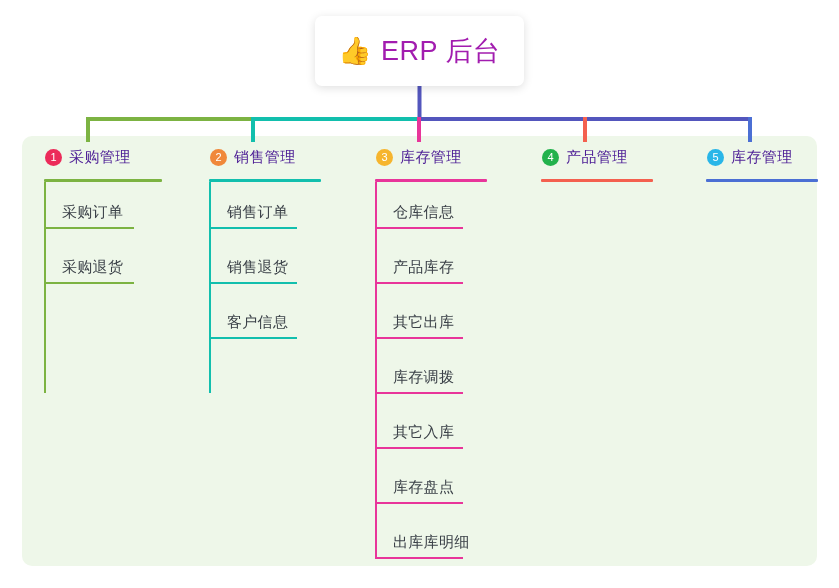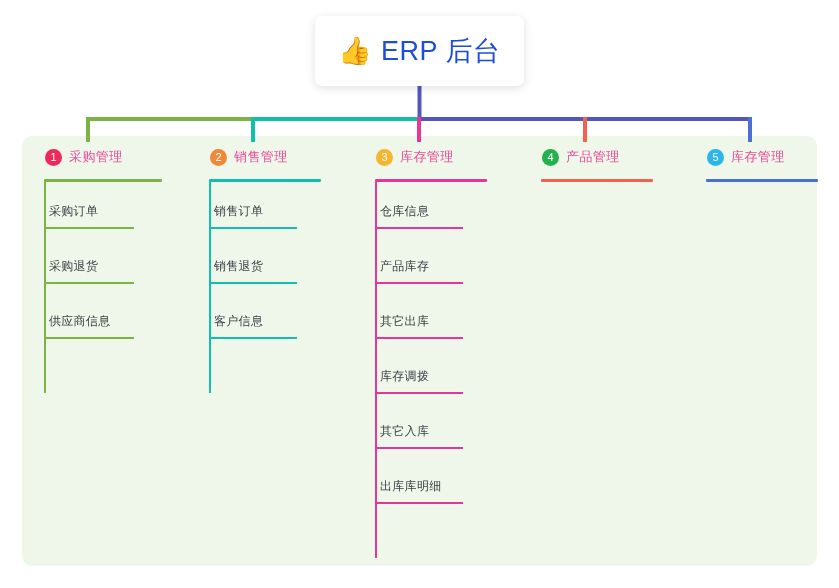--- a/index.html
+++ b/index.html
@@ -42,21 +42,21 @@
     align-items: center;
     gap: 9px;
   }
   .root-emoji {
     font-size: 27px;
     line-height: 1;
     display: inline-block;
   }
   .root-title {
     font-size: 27px;
-    color: #1d4ed8;
+    color: #a21caf;
     letter-spacing: 0.5px;
     white-space: nowrap;
   }
 
   
   #connectors {
     position: absolute;
     left: 0; top: 0;
     width: 839px;
     height: 588px;
@@ -99,22 +99,22 @@
     border-radius: 50%;
     color: #ffffff;
     font-size: 11px;
     line-height: 17px;
     text-align: center;
     display: inline-block;
     flex: 0 0 auto;
     font-family: "Liberation Sans", sans-serif;
   }
   .col-title {
-    font-size: 13px;
-    color: #ec4899;
+    font-size: 15px;
+    color: #4c1d95;
     letter-spacing: 0.4px;
   }
   .col-rule {
     height: 3px;
     margin-top: 9px;
     border-radius: 1px;
   }
   .col-body {
     position: relative;
     margin-top: 0;
@@ -125,23 +125,23 @@
     top: 0;
     width: 2px;
   }
   .leaf {
     position: relative;
     height: 55px;
     box-sizing: border-box;
   }
   .leaf-label {
     position: absolute;
-    left: 16px;
+    left: 29px;
     top: 21px;
-    font-size: 12px;
+    font-size: 15px;
     color: #3b4148;
     white-space: nowrap;
     letter-spacing: 0.3px;
   }
   .leaf-rule {
     position: absolute;
     left: 11px;
     top: 45px;
     height: 1.6px;
   }
@@ -187,24 +187,20 @@
         <div class="col-body">
           <div class="spine" style="background: rgb(124, 179, 66); height: 211px;"></div>
           <div class="leaf">
             <div class="leaf-label">采购订单</div>
             <div class="leaf-rule" style="background: rgb(124, 179, 66); width: 90px;"></div>
           </div>
           <div class="leaf">
             <div class="leaf-label">采购退货</div>
             <div class="leaf-rule" style="background: rgb(124, 179, 66); width: 90px;"></div>
           </div>
-          <div class="leaf">
-            <div class="leaf-label">供应商信息</div>
-            <div class="leaf-rule" style="background: rgb(124, 179, 66); width: 90px;"></div>
-          </div>
         </div>
       </div>
       <div class="column" style="left: 198px;">
         <div class="col-head">
           <span class="badge" style="background: rgb(240, 136, 58);">2</span>
           <span class="col-title">销售管理</span>
         </div>
         <div class="col-rule" style="background: rgb(18, 191, 173); width: 112px; margin-left: 11px;"></div>
         <div class="col-body">
           <div class="spine" style="background: rgb(18, 191, 173); height: 211px;"></div>
@@ -244,20 +240,24 @@
           </div>
           <div class="leaf">
             <div class="leaf-label">库存调拨</div>
             <div class="leaf-rule" style="background: rgb(232, 53, 154); width: 88px;"></div>
           </div>
           <div class="leaf">
             <div class="leaf-label">其它入库</div>
             <div class="leaf-rule" style="background: rgb(232, 53, 154); width: 88px;"></div>
           </div>
           <div class="leaf">
+            <div class="leaf-label">库存盘点</div>
+            <div class="leaf-rule" style="background: rgb(232, 53, 154); width: 88px;"></div>
+          </div>
+          <div class="leaf">
             <div class="leaf-label">出库库明细</div>
             <div class="leaf-rule" style="background: rgb(232, 53, 154); width: 88px;"></div>
           </div>
         </div>
       </div>
       <div class="column" style="left: 530px;">
         <div class="col-head">
           <span class="badge" style="background: rgb(34, 178, 76);">4</span>
           <span class="col-title">产品管理</span>
         </div>

